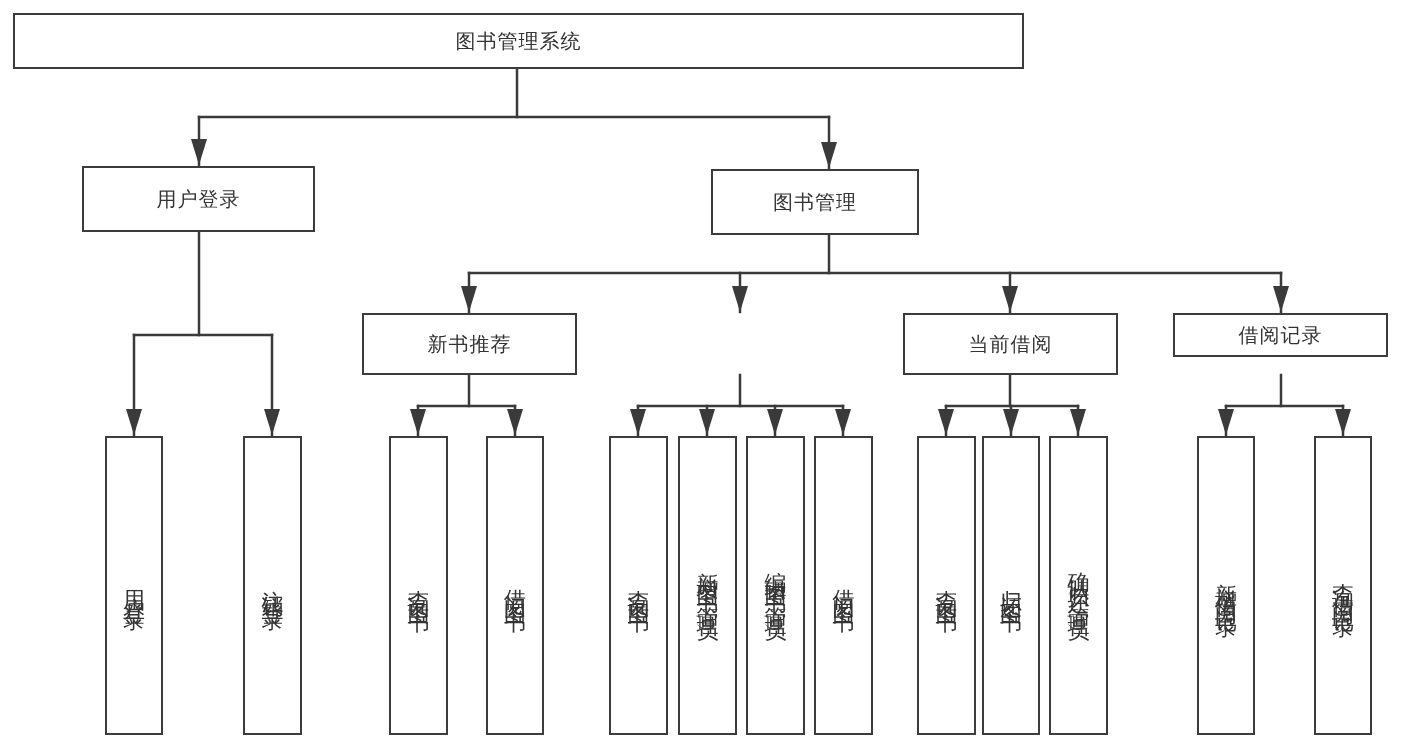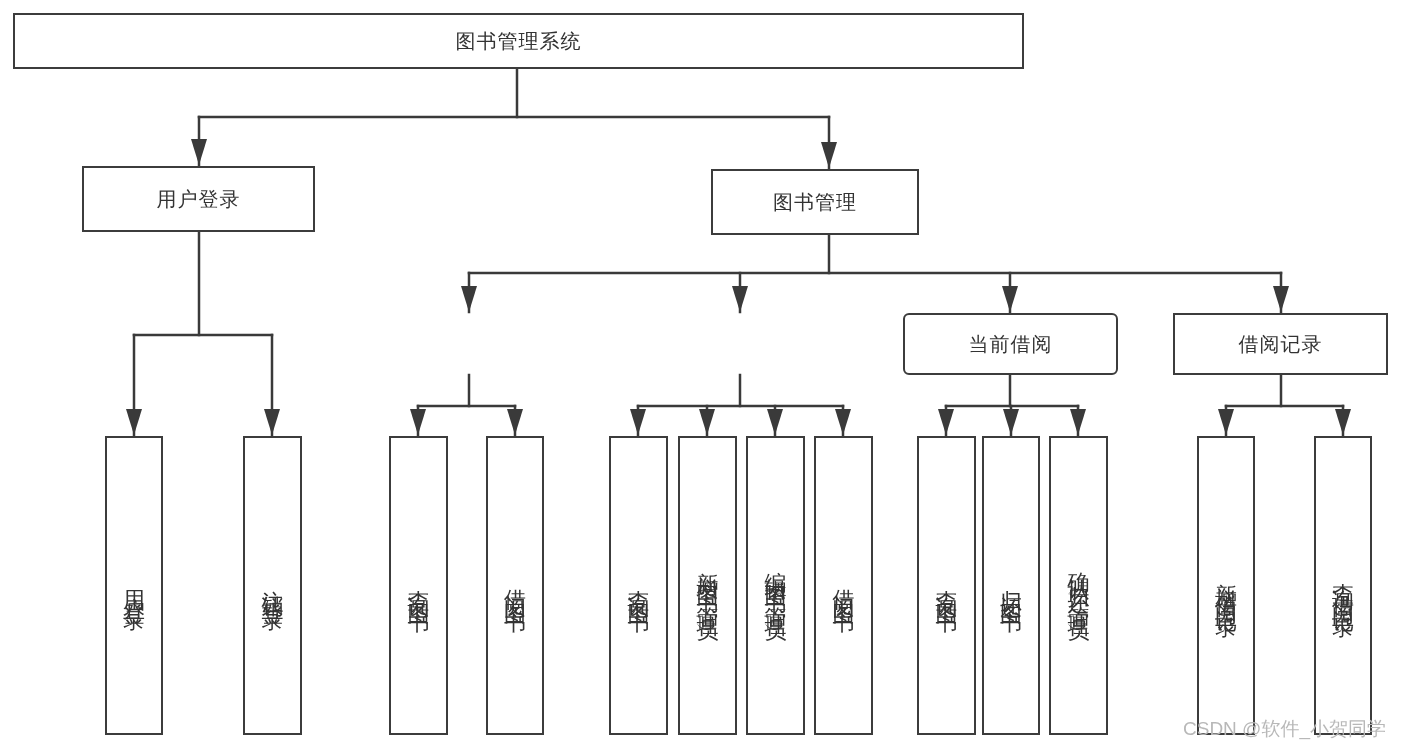--- a/index.html
+++ b/index.html
@@ -142,22 +142,23 @@
       <path class="ln" d="M1226,406 V435" marker-end="url(#arw)"></path>
       <path class="ln" d="M1343,406 V435" marker-end="url(#arw)"></path>
     </g>
   </svg>
 
   <div class="box" style="left:13px; top:13px; width:1011px; height:56px;">图书管理系统</div>
 
   <div class="box" style="left:82px; top:166px; width:233px; height:66px;">用户登录</div>
   <div class="box" style="left:711px; top:169px; width:208px; height:66px;">图书管理</div>
 
-  <div class="box" style="left:903px; top:313px; width:215px; height:62px;border-radius:6px;">当前借阅</div>
-  <div class="box" style="left:1173px; top:313px; width:215px; height:62px;">借阅记录</div>
+  <div class="box" style="left:362px; top:313px; width:215px; height:62px;">新书推荐</div>
+  <div class="box" style="left:903px; top:313px; width:215px; height:62px;">当前借阅</div>
+  <div class="box" style="left:1173px; top:313px; width:215px; height:44px;">借阅记录</div>
 
   <div class="vbox" style="left:105px; width:58px;">
     <span>用户登录</span>
   </div>
   <div class="vbox" style="left:243px; width:59px;">
     <span>注销登录</span>
   </div>
 
   <div class="vbox" style="left:389px; width:59px;">
     <span>查询图书</span>
@@ -189,15 +190,14 @@
     <span>确认归还（管理员）</span>
   </div>
 
   <div class="vbox" style="left:1197px; width:58px;">
     <span>新增借阅记录</span>
   </div>
   <div class="vbox" style="left:1314px; width:58px;">
     <span>查询借阅记录</span>
   </div>
 
-  <div class="watermark">CSDN @软件_小贺同学</div>
 
 </div>
 
 </body></html>

